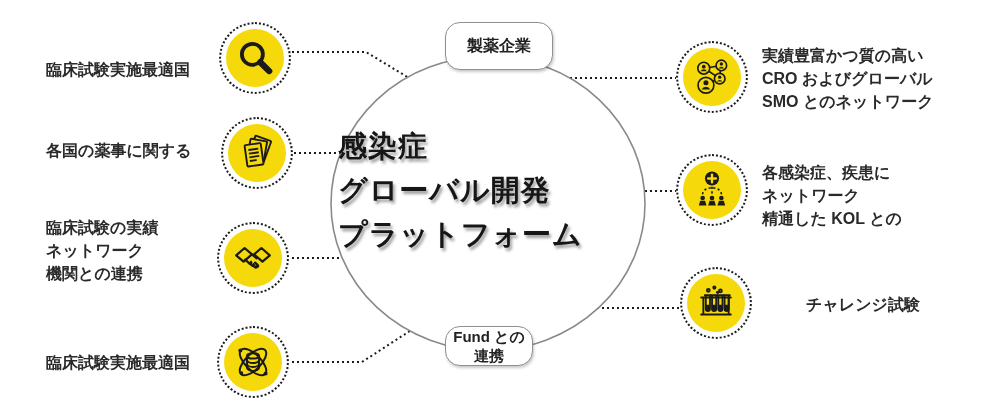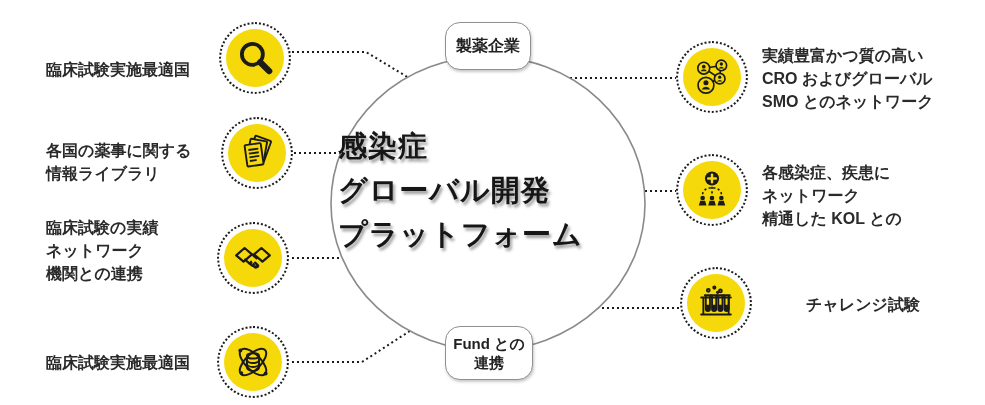--- a/index.html
+++ b/index.html
@@ -23,22 +23,22 @@
     color:#161616;letter-spacing:1px;
     text-shadow:2px 3px 3px rgba(0,0,0,0.38);
   }
   .pill{
     position:absolute;z-index:3;background:#fff;
     border:1.5px solid #909090;border-radius:15px;
     display:flex;flex-direction:column;align-items:center;justify-content:center;
     font-weight:bold;color:#222;text-align:center;
     box-shadow:1px 2px 3px rgba(0,0,0,0.22);
   }
-  .pill-top{left:445px;top:22px;width:86px;height:48px;font-size:16px;}
-  .pill-bottom{left:445px;top:326px;width:88px;height:54px;font-size:15px;line-height:19px;}
+  .pill-top{left:445px;top:22px;width:108px;height:48px;font-size:16px;}
+  .pill-bottom{left:445px;top:326px;width:88px;height:40px;font-size:15px;line-height:19px;}
 
   .node{
     position:absolute;z-index:2;width:72px;height:72px;border-radius:50%;
     border:2px dotted var(--icon-black);background:#fff;
     display:flex;align-items:center;justify-content:center;
   }
   .node-inner{
     width:58px;height:58px;border-radius:50%;background:var(--accent-yellow);
     display:flex;align-items:center;justify-content:center;
   }
@@ -217,21 +217,20 @@
         </g>
       </svg>
     </div>
   </div>
 
   <div class="txt t-l1">
     <div>臨床試験実施最適国</div>
   </div>
   <div class="txt t-l2">
     <div>各国の薬事に関する</div>
-    <div>情報ライブラリ</div>
   </div>
   <div class="txt t-l3">
     <div>臨床試験の実績</div>
     <div>ネットワーク</div>
     <div>機関との連携</div>
   </div>
   <div class="txt t-l4">
     <div>臨床試験実施最適国</div>
   </div>
 

